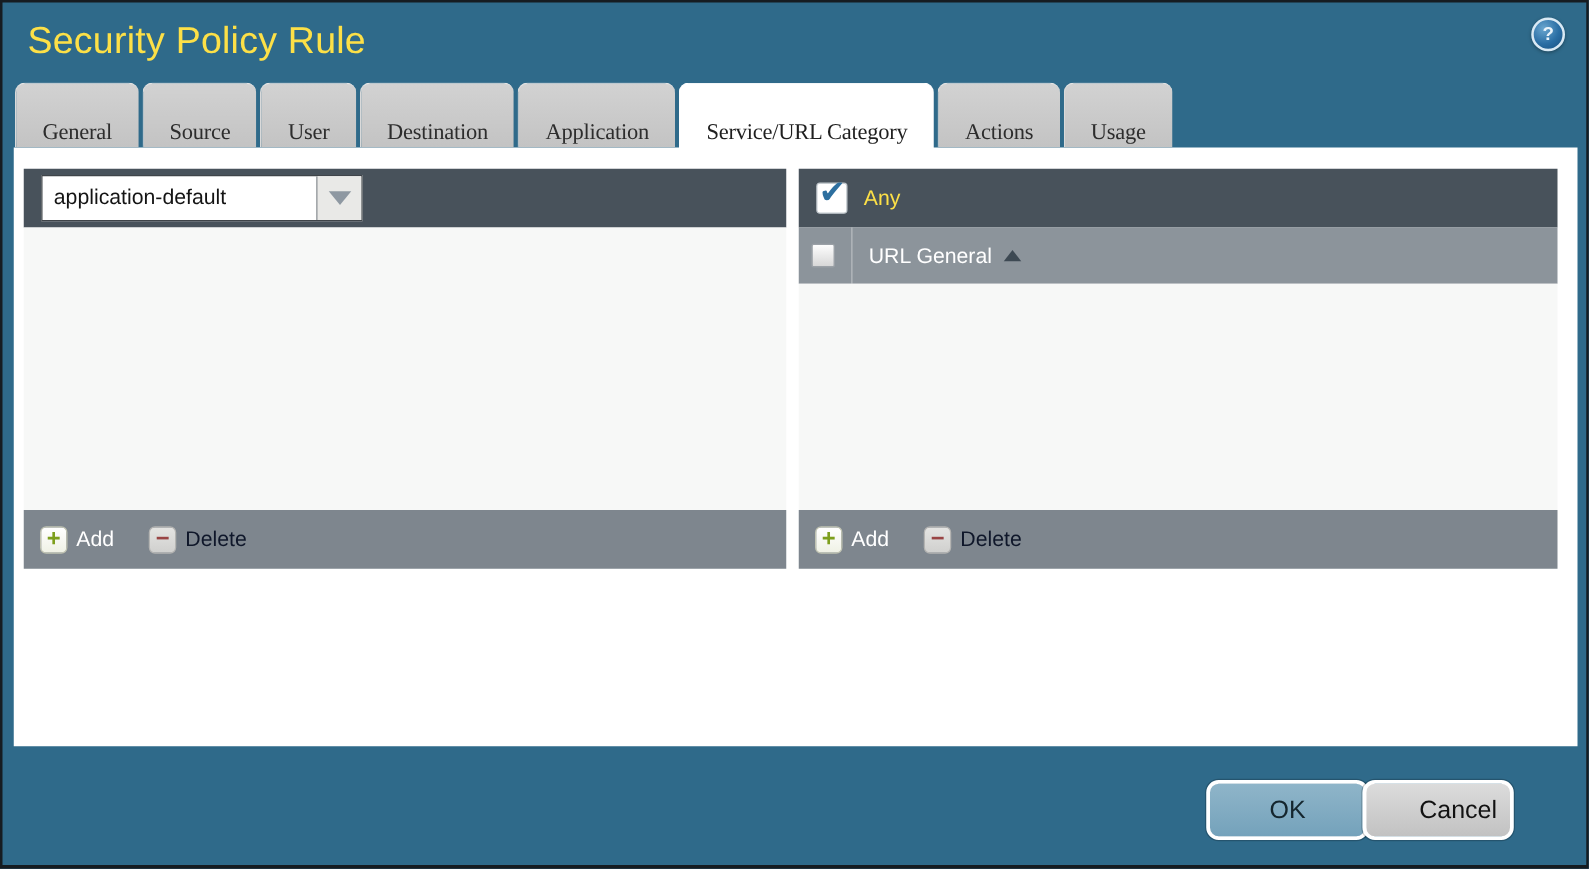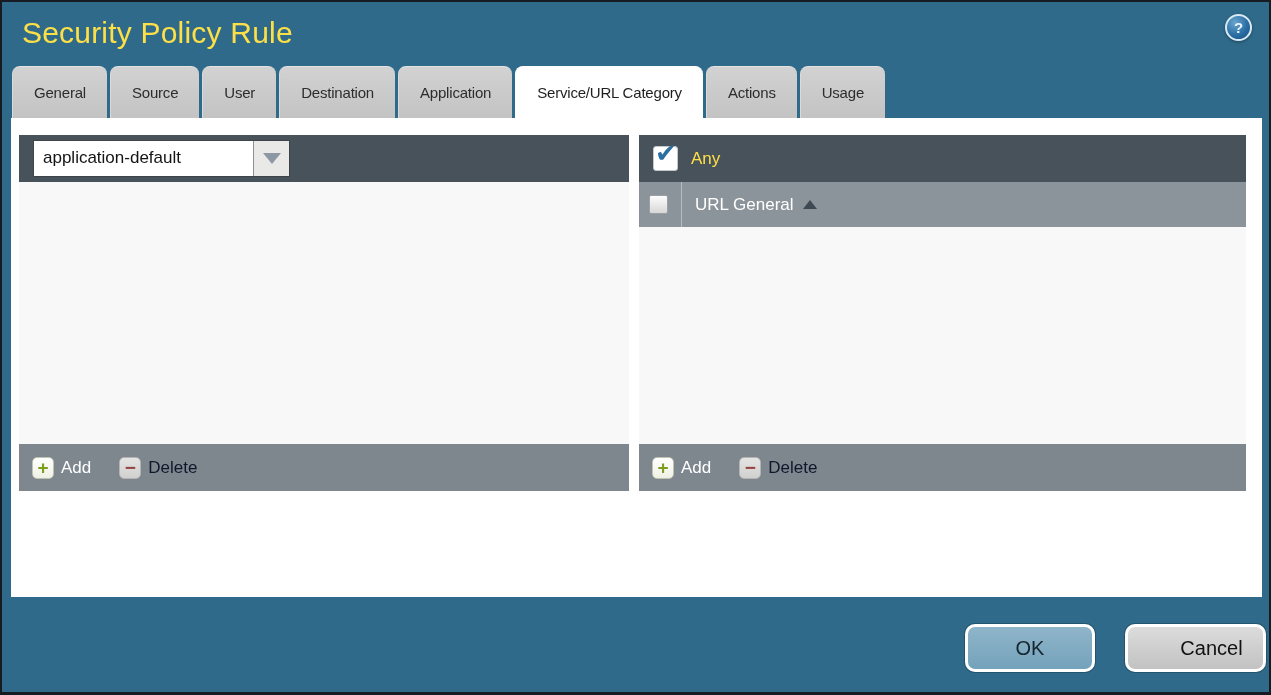--- a/index.html
+++ b/index.html
@@ -27,37 +27,37 @@
     text-align:center; line-height:23px; cursor:pointer;
     box-shadow:0 1px 3px rgba(0,0,0,.35);
   }
 
   
   .tabs{
     position:absolute; left:10px; top:64px; right:0; height:52px;
     display:flex; gap:3px; align-items:stretch; z-index:2;
   }
   .tab{
-    padding:0 21px; line-height:52px; font-size:15px; color:#2d2d2d;
+    padding:12px 21px; line-height:52px; font-size:18px; color:#2d2d2d;
     background:linear-gradient(#d2d2d2,#c3c3c3);
     border-radius:8px 8px 0 0;
     border-top:1px solid #e3e3e3; border-left:1px solid #dadada;
-    cursor:pointer; white-space:nowrap; letter-spacing:-0.2px;
+    cursor:pointer; white-space:nowrap; letter-spacing:-0.2px;font-family:Liberation Serif, serif;
   }
   .tab.active{
     background:#fff; color:#1f1f1f; height:54px; border-color:#fff;
   }
 
   
   .content{
     position:absolute; left:9px; top:116px; width:1251px; height:479px;
     background:#fff; z-index:1;
   }
   .panel{
-    position:absolute; top:17px; height:356px;
+    position:absolute; top:17px; height:320px;
     display:flex; flex-direction:column;
   }
   .panel.leftp{ left:8px;  width:610px; }
   .panel.rightp{ left:628px; width:607px; }
 
   .topbar{
     height:47px; flex:0 0 47px; background:#48525b;
     display:flex; align-items:center; padding:0 14px;
   }
   .hdr{
@@ -135,21 +135,21 @@
     position:absolute; top:622px; height:48px;
     border:3px solid #ffffff; border-radius:10px;
     font-family:inherit; font-size:20px; cursor:pointer;
     box-shadow:0 0 0 1px rgba(0,0,0,.2);
   }
   .btn.ok{
     left:963px; width:130px;
     background:linear-gradient(#8fb5c9,#74a2bb); color:#15262e;text-align:center;
   }
   .btn.cancel{
-    left:1123px; width:141px;
+    left:1088px; width:121px;
     background:linear-gradient(#dcdcdc,#c2c2c2); color:#121212;padding-left:32px;
   }
 </style>
 </head>
 <body>
 
 <div class="dialog">
 
   <div class="title">Security Policy Rule</div>
   <div class="help">?</div>

